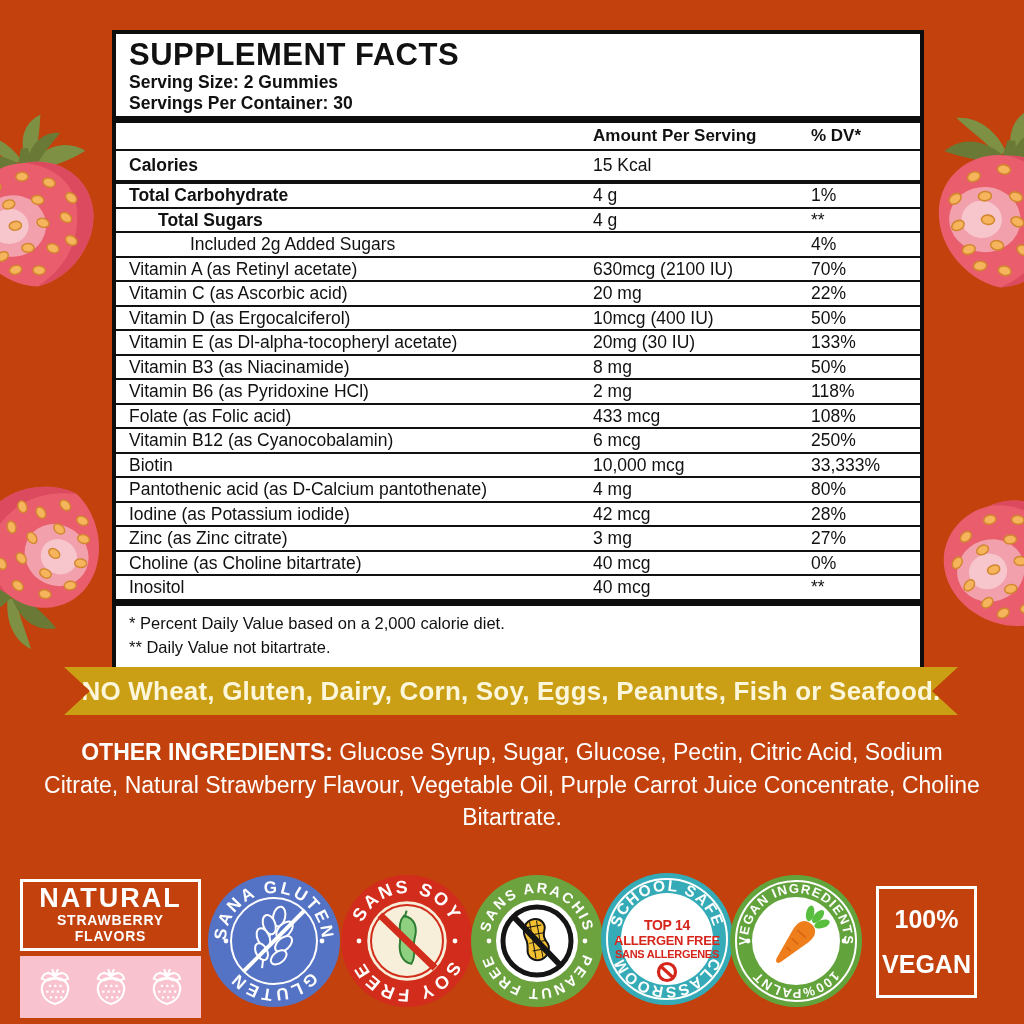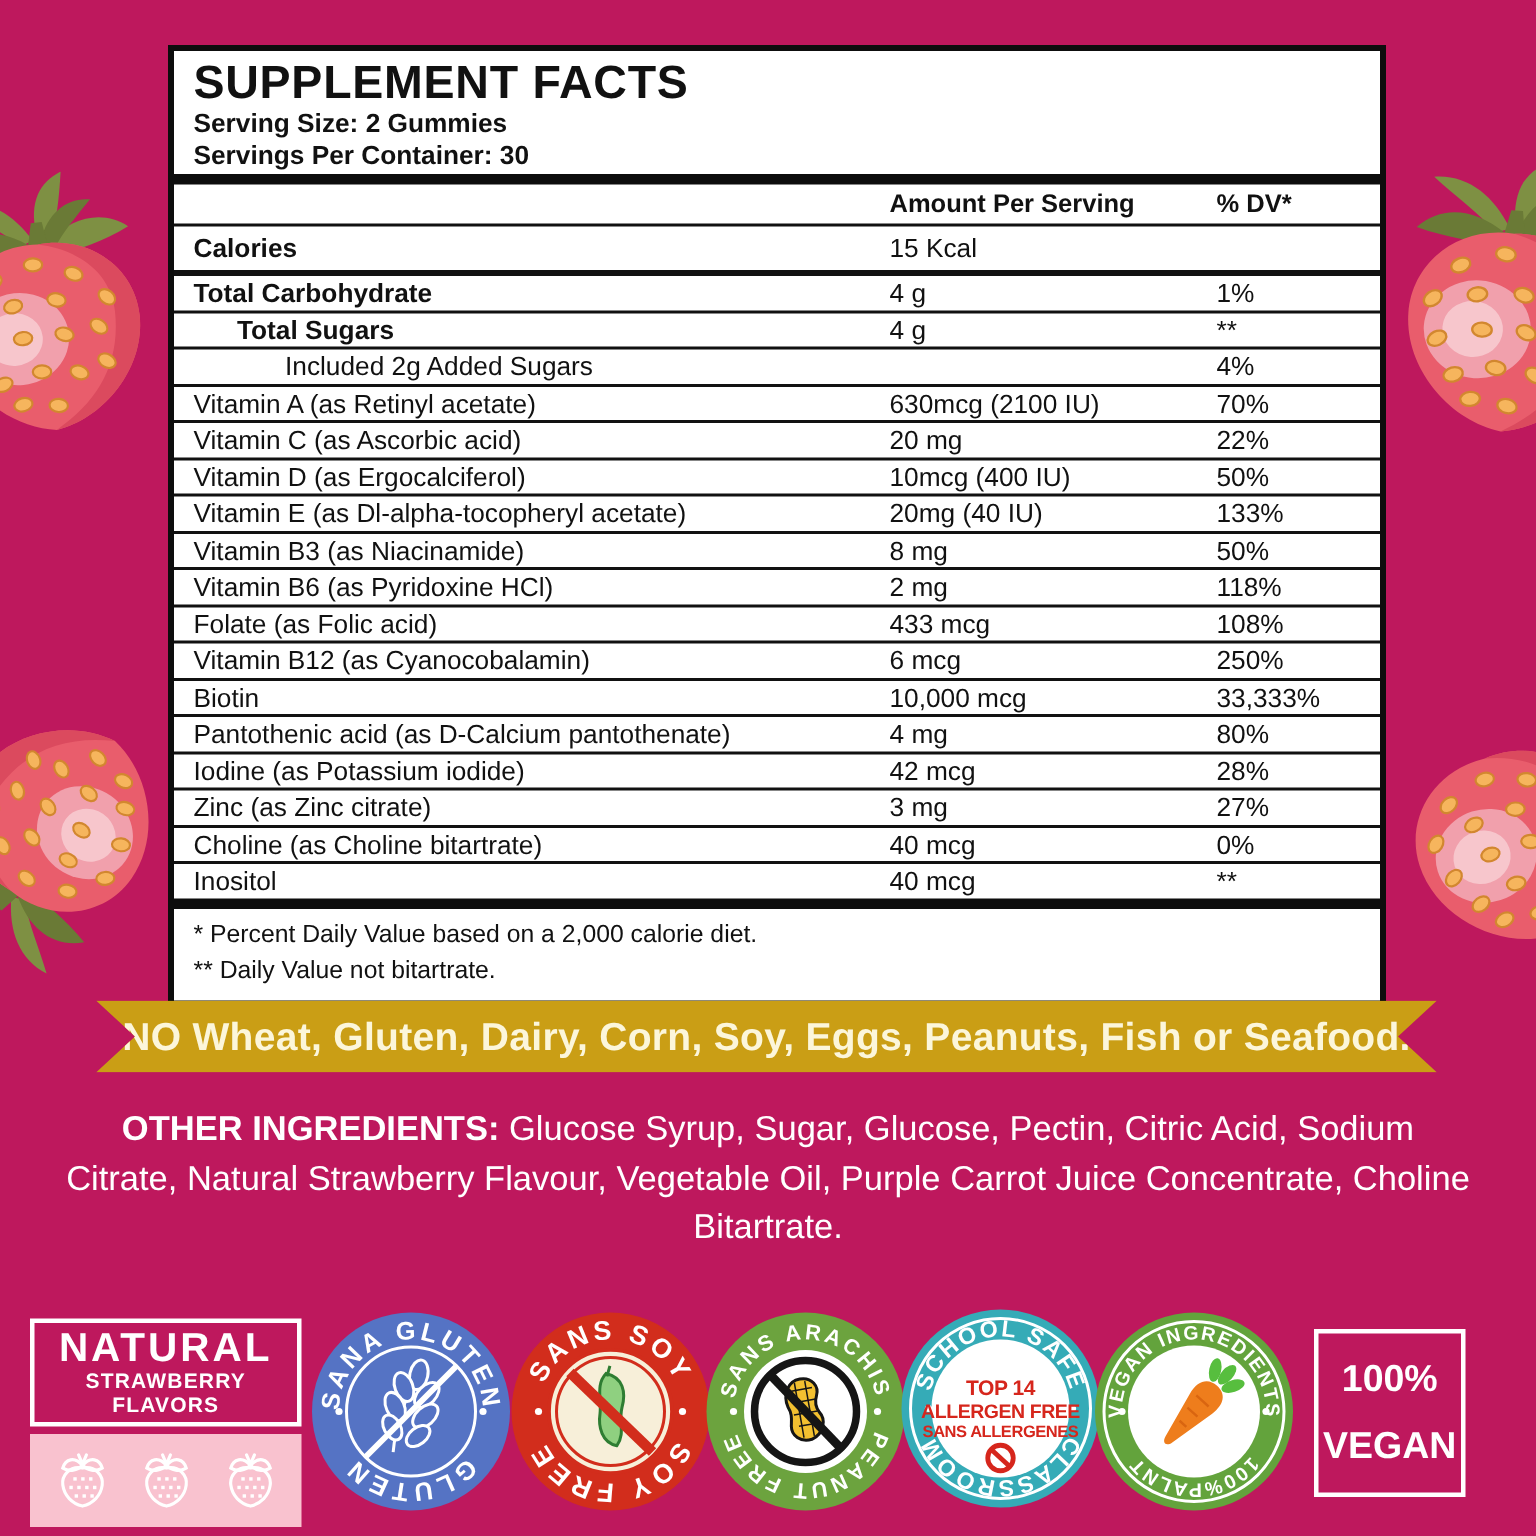--- a/index.html
+++ b/index.html
@@ -1,16 +1,16 @@
 <!DOCTYPE html>
 <html><head>
 <meta charset="utf-8">
 <style>
   html,body{margin:0;padding:0;}
-  .stage{position:relative;width:1024px;height:1024px;background:#be185d;overflow:hidden;
+  .stage{position:relative;width:1024px;height:1024px;background:#c2410c;overflow:hidden;
          font-family:"Liberation Sans", sans-serif;}
   
   .sb{position:absolute;z-index:1;}
   .sb-tl{left:-58px;top:116px;width:176px;height:190px;transform:rotate(-6deg);}
   .sb-bl{left:-52px;top:462px;width:172px;height:186px;transform:rotate(215deg);}
   .sb-tr{left:912px;top:106px;width:188px;height:202px;transform:rotate(4deg);}
   .sb-br{left:916px;top:456px;width:178px;height:192px;transform:rotate(-18deg);}
   
   .panel{position:absolute;z-index:5;left:112px;top:30px;width:812px;background:#fff;
          border:4px solid #0d0d0d;box-sizing:border-box;color:#111;}
@@ -151,21 +151,21 @@
       <span class="c-dv">% DV*</span>
     </div>
     <div>
         <div class="frow ind0 b row-cal"><span class="c-name">Calories</span><span class="c-amount">15 Kcal</span><span class="c-dv"></span></div>
         <div class="frow ind0 b"><span class="c-name">Total Carbohydrate</span><span class="c-amount">4 g</span><span class="c-dv">1%</span></div>
         <div class="frow ind1 b"><span class="c-name">Total Sugars</span><span class="c-amount">4 g</span><span class="c-dv">**</span></div>
         <div class="frow ind2"><span class="c-name">Included  2g Added Sugars</span><span class="c-amount"></span><span class="c-dv">4%</span></div>
         <div class="frow ind0"><span class="c-name">Vitamin A (as Retinyl acetate)</span><span class="c-amount">630mcg (2100 IU)</span><span class="c-dv">70%</span></div>
         <div class="frow ind0"><span class="c-name">Vitamin C (as Ascorbic acid)</span><span class="c-amount">20 mg</span><span class="c-dv">22%</span></div>
         <div class="frow ind0"><span class="c-name">Vitamin D (as Ergocalciferol)</span><span class="c-amount">10mcg (400 IU)</span><span class="c-dv">50%</span></div>
-        <div class="frow ind0"><span class="c-name">Vitamin E (as Dl-alpha-tocopheryl acetate)</span><span class="c-amount">20mg (40 IU)</span><span class="c-dv">133%</span></div>
+        <div class="frow ind0"><span class="c-name">Vitamin E (as Dl-alpha-tocopheryl acetate)</span><span class="c-amount">20mg (30 IU)</span><span class="c-dv">133%</span></div>
         <div class="frow ind0"><span class="c-name">Vitamin B3 (as Niacinamide)</span><span class="c-amount">8 mg</span><span class="c-dv">50%</span></div>
         <div class="frow ind0"><span class="c-name">Vitamin B6 (as Pyridoxine HCl)</span><span class="c-amount">2 mg</span><span class="c-dv">118%</span></div>
         <div class="frow ind0"><span class="c-name">Folate (as Folic acid)</span><span class="c-amount">433 mcg</span><span class="c-dv">108%</span></div>
         <div class="frow ind0"><span class="c-name">Vitamin B12 (as Cyanocobalamin)</span><span class="c-amount">6 mcg</span><span class="c-dv">250%</span></div>
         <div class="frow ind0"><span class="c-name">Biotin</span><span class="c-amount">10,000 mcg</span><span class="c-dv">33,333%</span></div>
         <div class="frow ind0"><span class="c-name">Pantothenic acid (as D-Calcium pantothenate)</span><span class="c-amount">4 mg</span><span class="c-dv">80%</span></div>
         <div class="frow ind0"><span class="c-name">Iodine (as Potassium iodide)</span><span class="c-amount">42 mcg</span><span class="c-dv">28%</span></div>
         <div class="frow ind0"><span class="c-name">Zinc (as Zinc citrate)</span><span class="c-amount">3 mg</span><span class="c-dv">27%</span></div>
         <div class="frow ind0"><span class="c-name">Choline (as Choline bitartrate)</span><span class="c-amount">40 mcg</span><span class="c-dv">0%</span></div>
         <div class="frow ind0"><span class="c-name">Inositol</span><span class="c-amount">40 mcg</span><span class="c-dv">**</span></div>

